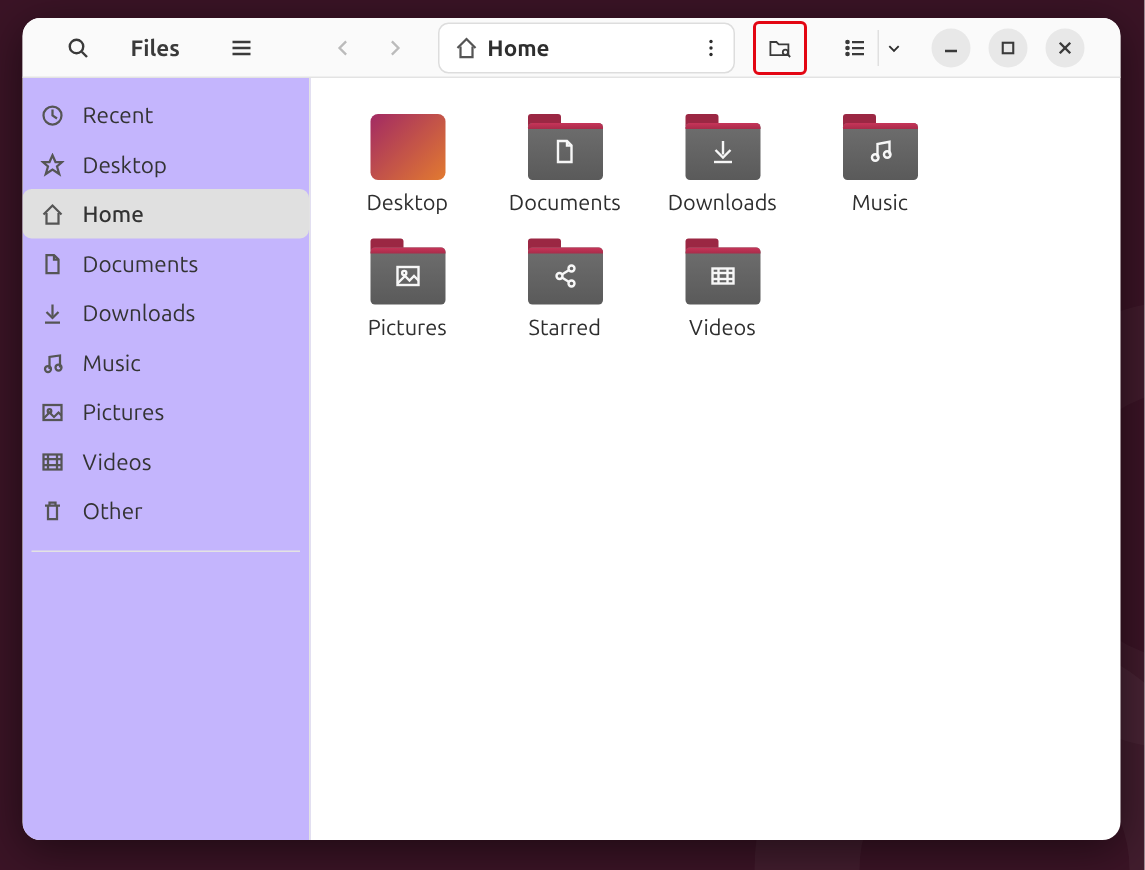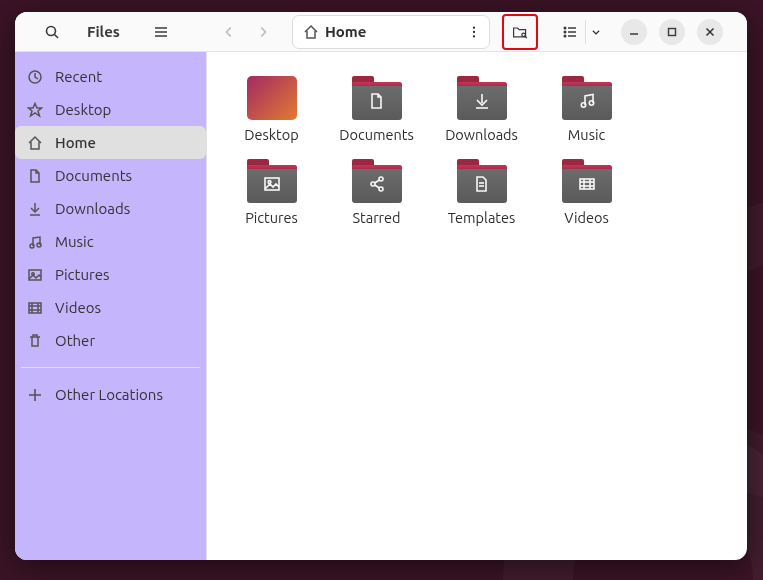--- a/index.html
+++ b/index.html
@@ -363,29 +363,20 @@
               <svg width="16" height="16" viewBox="0 0 16 16" fill="none" stroke="currentColor" stroke-width="1.5">
                 <polyline points="3,4 13,4"></polyline>
                 <path d="M5 4 v9 h6 v-9"></path>
                 <path d="M6 4 V2 h4 v2"></path>
               </svg>
             </span>
             <span>Other</span>
           </div>
         </div>
       <div class="sb-sep"></div>
-      <div class="sb-item">
-        <span class="sb-icon">
-          <svg width="16" height="16" viewBox="0 0 16 16" fill="none" stroke="currentColor" stroke-width="1.6">
-              <line x1="8" y1="2" x2="8" y2="14"></line>
-              <line x1="2" y1="8" x2="14" y2="8"></line>
-            </svg>
-        </span>
-        <span>Other Locations</span>
-      </div>
     </div>
 
     <div class="content" id="content">
         <div class="item">
           <div class="ico">
             <div class="desktop-tile"></div>
           </div>
     <div class="lbl">Desktop</div>
         </div>
         <div class="item">
@@ -474,37 +465,20 @@
           </div>
     <div class="lbl">Starred</div>
         </div>
         <div class="item">
           <div class="ico">
             <div class="folder maroon">
         <div class="tab"></div>
         <div class="body">
                 <span class="folder-symbol">
                   <svg viewBox="0 0 20 20" fill="none" stroke="currentColor" stroke-width="1.6">
-                    <path d="M5 3 h6 l3 3 v11 H5 z"></path>
-                    <line x1="7" y1="9" x2="12" y2="9"></line>
-                    <line x1="7" y1="12" x2="12" y2="12"></line>
-                  </svg>
-                </span>
-              </div>
-      </div>
-          </div>
-    <div class="lbl">Templates</div>
-        </div>
-        <div class="item">
-          <div class="ico">
-            <div class="folder maroon">
-        <div class="tab"></div>
-        <div class="body">
-                <span class="folder-symbol">
-                  <svg viewBox="0 0 20 20" fill="none" stroke="currentColor" stroke-width="1.6">
                     <rect x="3" y="5" width="14" height="10"></rect>
                     <line x1="3" y1="8" x2="17" y2="8"></line>
                     <line x1="3" y1="12" x2="17" y2="12"></line>
                     <line x1="7" y1="5" x2="7" y2="15"></line>
                     <line x1="13" y1="5" x2="13" y2="15"></line>
                   </svg>
                 </span>
               </div>
       </div>
           </div>

